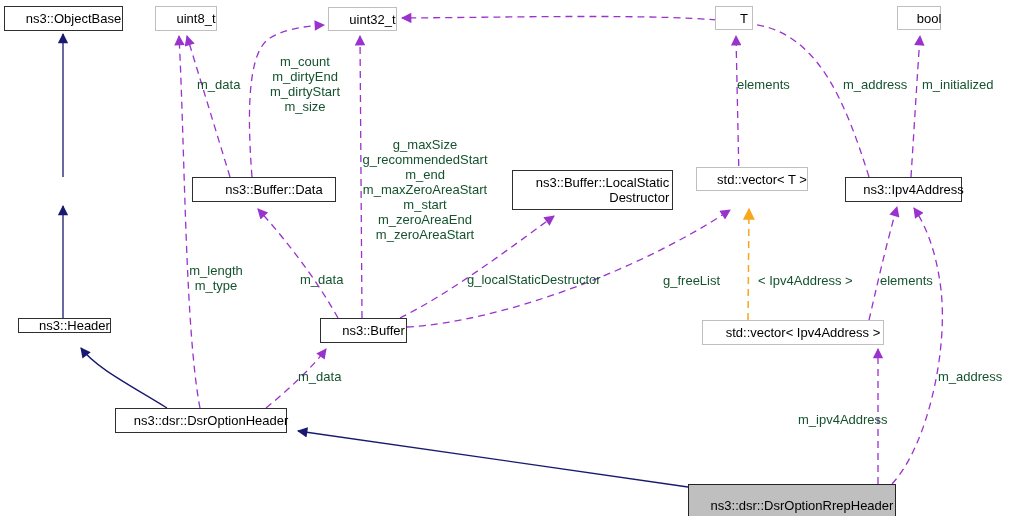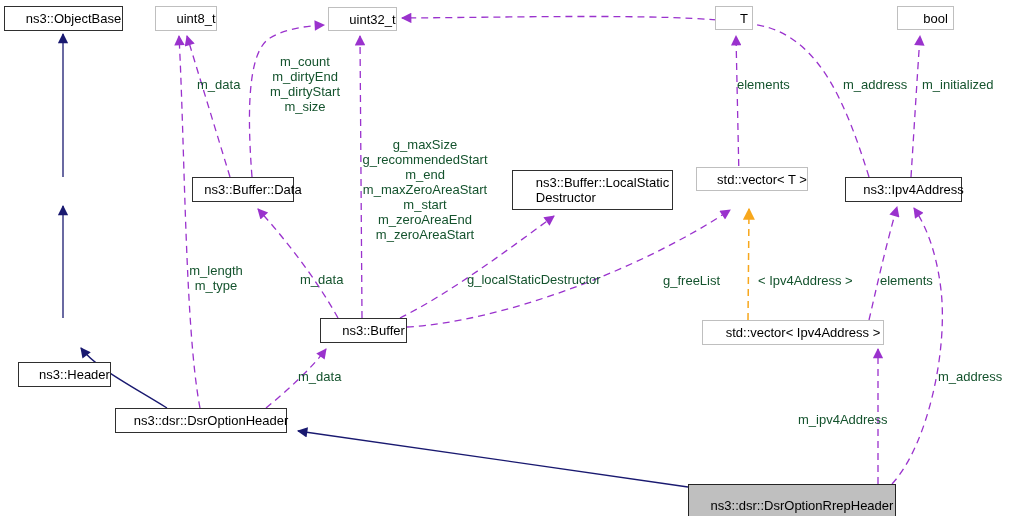--- a/index.html
+++ b/index.html
@@ -10,21 +10,21 @@
     font-family:"Liberation Sans", sans-serif;
     overflow:hidden;
   }
   #edges{position:absolute;left:0;top:0;width:1009px;height:516px;}
   .node{
     position:absolute;
     display:flex;align-items:center;justify-content:center;
     background:#ffffff;
     border:1px solid #2f2f2f;
     font-size:13px;color:#000000;
-    text-align:left;white-space:pre-line;line-height:15px;
+    text-align:right;white-space:pre-line;line-height:15px;
     box-sizing:border-box;
     padding-left:20px;
   }
   .node.plain{border:1px solid #bfbfbf;}
   .node.hl{background:#bfbfbf;border:1.6px solid #242424;}
   .elabel{
     position:absolute;
     font-size:13px;color:#14532d;line-height:15px;
     white-space:pre-line;
   }
@@ -74,27 +74,27 @@
 
     <g stroke="#f7a71c" stroke-width="1.5" fill="none" stroke-dasharray="7,5">
       <path d="M748,320 L749,209" marker-end="url(#ah-org)"></path>
     </g>
   </svg>
 
   <div class="node" style="left:4px;top:6px;width:119px;height:25px;">ns3::ObjectBase</div>
   <div class="node plain" style="left:155px;top:6px;width:62px;height:25px;">uint8_t</div>
   <div class="node plain" style="left:328px;top:7px;width:69px;height:24px;">uint32_t</div>
   <div class="node plain" style="left:715px;top:6px;width:38px;height:24px;">T</div>
-  <div class="node plain" style="left:897px;top:6px;width:57px;height:24px;">bool</div>
-  <div class="node" style="left:192px;top:177px;width:102px;height:25px;">ns3::Buffer::Data</div>
+  <div class="node plain" style="left:897px;top:6px;width:44px;height:24px;">bool</div>
+  <div class="node" style="left:192px;top:177px;width:144px;height:25px;">ns3::Buffer::Data</div>
   <div class="node" style="left:512px;top:170px;width:161px;height:40px;">ns3::Buffer::LocalStatic
 Destructor</div>
   <div class="node plain" style="left:696px;top:167px;width:112px;height:24px;">std::vector&lt; T &gt;</div>
   <div class="node" style="left:845px;top:177px;width:117px;height:25px;">ns3::Ipv4Address</div>
-  <div class="node" style="left:18px;top:318px;width:93px;height:25px;margin-top:44px;">ns3::Header</div>
+  <div class="node" style="left:18px;top:318px;width:93px;height:15px;">ns3::Header</div>
   <div class="node" style="left:320px;top:318px;width:87px;height:25px;">ns3::Buffer</div>
   <div class="node plain" style="left:702px;top:320px;width:182px;height:25px;">std::vector&lt; Ipv4Address &gt;</div>
   <div class="node" style="left:115px;top:408px;width:172px;height:25px;">ns3::dsr::DsrOptionHeader</div>
   <div class="node hl" style="left:688px;top:484px;width:208px;height:42px;">ns3::dsr::DsrOptionRrepHeader</div>
 
   <div class="elabel" style="left:197px;top:77px;">m_data</div>
   <div class="elabel center" style="left:260px;top:54px;width:90px;">m_count
 m_dirtyEnd
 m_dirtyStart
 m_size</div>

